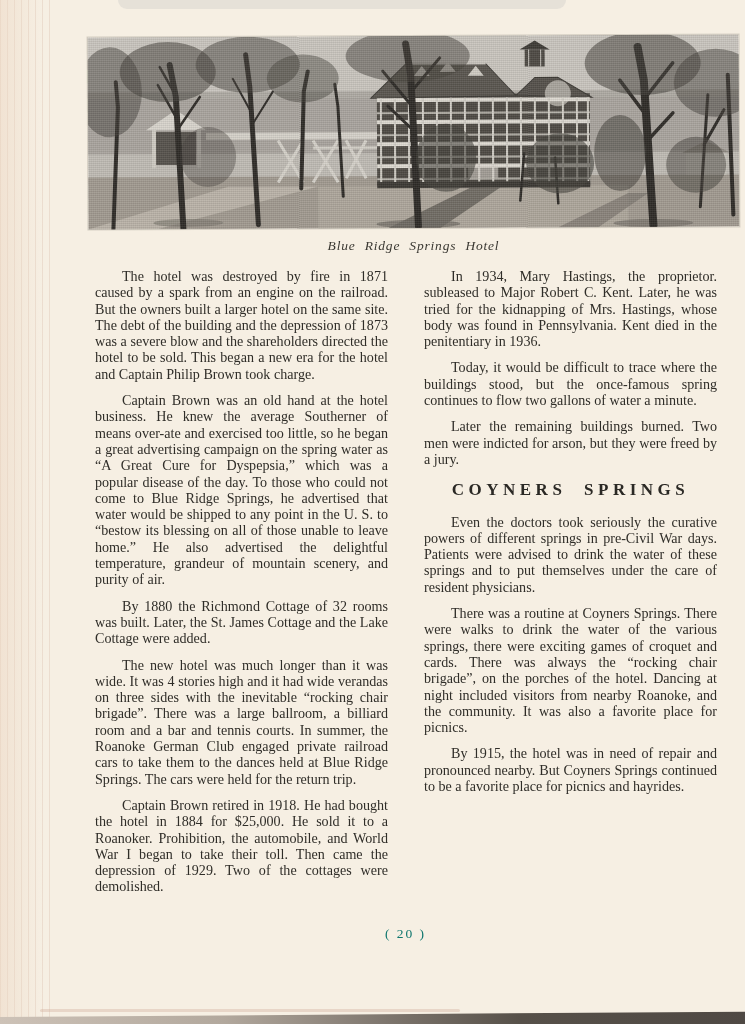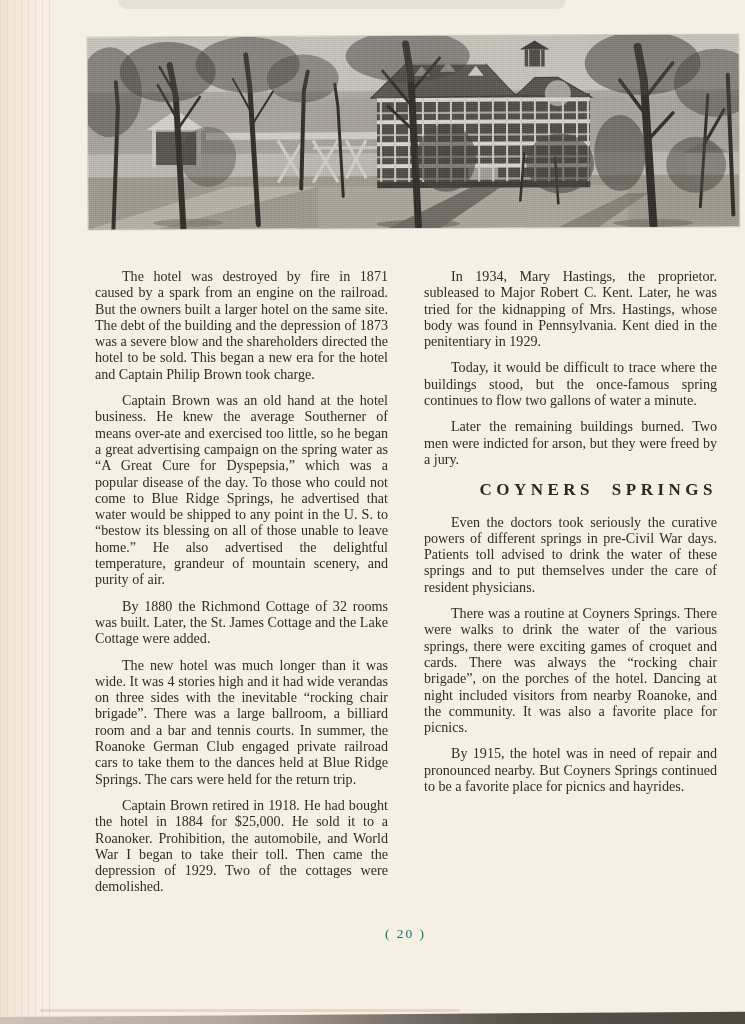--- a/index.html
+++ b/index.html
@@ -44,21 +44,21 @@
   }
   .col{
     position:absolute;top:268px;width:293px;
     font-size:14.1px;line-height:16.3px;text-align:justify;
     color:var(--ink,#2f2d28);
   }
   .col-left{left:95px;}
   .col-right{left:424px;}
   .para{margin:0 0 10px 0;text-indent:27px;}
   .section-heading{
-    text-align:right;font-size:17px;font-weight:bold;
+    text-align:center;font-size:17px;font-weight:bold;
     letter-spacing:4.5px;word-spacing:9px;margin:15px 0 15px 0;
     color:#2b2925;text-indent:0;
   }
   .folio{
     position:absolute;left:95px;width:621px;top:926px;text-align:center;
     font-size:13.5px;letter-spacing:2px;color:#0f766e;
   }
   .pre-band{
     position:absolute;left:40px;bottom:12px;width:420px;height:3px;
     background:rgba(205,170,150,.35);border-radius:2px;
@@ -195,38 +195,39 @@
         <ellipse cx="215" cy="42" rx="36" ry="24" opacity="0.45"></ellipse>
         <ellipse cx="358" cy="122" rx="30" ry="34" opacity="0.6"></ellipse>
         <ellipse cx="472" cy="128" rx="34" ry="30" opacity="0.6"></ellipse>
         <ellipse cx="532" cy="118" rx="26" ry="38" opacity="0.55"></ellipse>
         <ellipse cx="120" cy="120" rx="28" ry="30" opacity="0.4"></ellipse>
         <ellipse cx="608" cy="130" rx="30" ry="28" opacity="0.5"></ellipse>
       </g>
     </svg>
   </figure>
 
+  <div class="caption">Blue Ridge Springs Hotel</div>
 
   <div class="col col-left">
       <p class="para">The hotel was destroyed by fire in 1871 caused by a spark from an engine on the railroad. But the owners built a larger hotel on the same site. The debt of the building and the depression of 1873 was a severe blow and the shareholders directed the hotel to be sold. This began a new era for the hotel and Captain Philip Brown took charge.</p>
       <p class="para">Captain Brown was an old hand at the hotel business. He knew the average Southerner of means over-ate and exercised too little, so he began a great advertising campaign on the spring water as “A Great Cure for Dyspepsia,” which was a popular disease of the day. To those who could not come to Blue Ridge Springs, he advertised that water would be shipped to any point in the U. S. to “bestow its blessing on all of those unable to leave home.” He also advertised the delightful temperature, grandeur of mountain scenery, and purity of air.</p>
       <p class="para">By 1880 the Richmond Cottage of 32 rooms was built. Later, the St. James Cottage and the Lake Cottage were added.</p>
       <p class="para">The new hotel was much longer than it was wide. It was 4 stories high and it had wide verandas on three sides with the inevitable “rocking chair brigade”. There was a large ballroom, a billiard room and a bar and tennis courts. In summer, the Roanoke German Club engaged private railroad cars to take them to the dances held at Blue Ridge Springs. The cars were held for the return trip.</p>
       <p class="para">Captain Brown retired in 1918. He had bought the hotel in 1884 for $25,000. He sold it to a Roanoker. Prohibition, the automobile, and World War I began to take their toll. Then came the depression of 1929. Two of the cottages were demolished.</p>
     </div>
 
   <div class="col col-right">
     <div>
-        <p class="para">In 1934, Mary Hastings, the proprietor. subleased to Major Robert C. Kent. Later, he was tried for the kidnapping of Mrs. Hastings, whose body was found in Pennsylvania. Kent died in the penitentiary in 1929.</p>
+        <p class="para">In 1934, Mary Hastings, the proprietor. subleased to Major Robert C. Kent. Later, he was tried for the kidnapping of Mrs. Hastings, whose body was found in Pennsylvania. Kent died in the penitentiary in 1936.</p>
         <p class="para">Today, it would be difficult to trace where the buildings stood, but the once-famous spring continues to flow two gallons of water a minute.</p>
         <p class="para">Later the remaining buildings burned. Two men were indicted for arson, but they were freed by a jury.</p>
       </div>
     <h2 class="section-heading">COYNERS SPRINGS</h2>
     <div>
-        <p class="para">Even the doctors took seriously the curative powers of different springs in pre-Civil War days. Patients toll advised to drink the water of these springs and to put themselves under the care of resident physicians.</p>
+        <p class="para">Even the doctors took seriously the curative powers of different springs in pre-Civil War days. Patients were advised to drink the water of these springs and to put themselves under the care of resident physicians.</p>
         <p class="para">There was a routine at Coyners Springs. There were walks to drink the water of the various springs, there were exciting games of croquet and cards. There was always the “rocking chair brigade”, on the porches of the hotel. Dancing at night included visitors from nearby Roanoke, and the community. It was also a favorite place for picnics.</p>
         <p class="para">By 1915, the hotel was in need of repair and pronounced nearby. But Coyners Springs continued to be a favorite place for picnics and hayrides.</p>
       </div>
   </div>
 
   <div class="folio">( 20 )</div>
 
   <div class="pre-band"></div>
   <div class="bottom-band"></div>
 </div>

